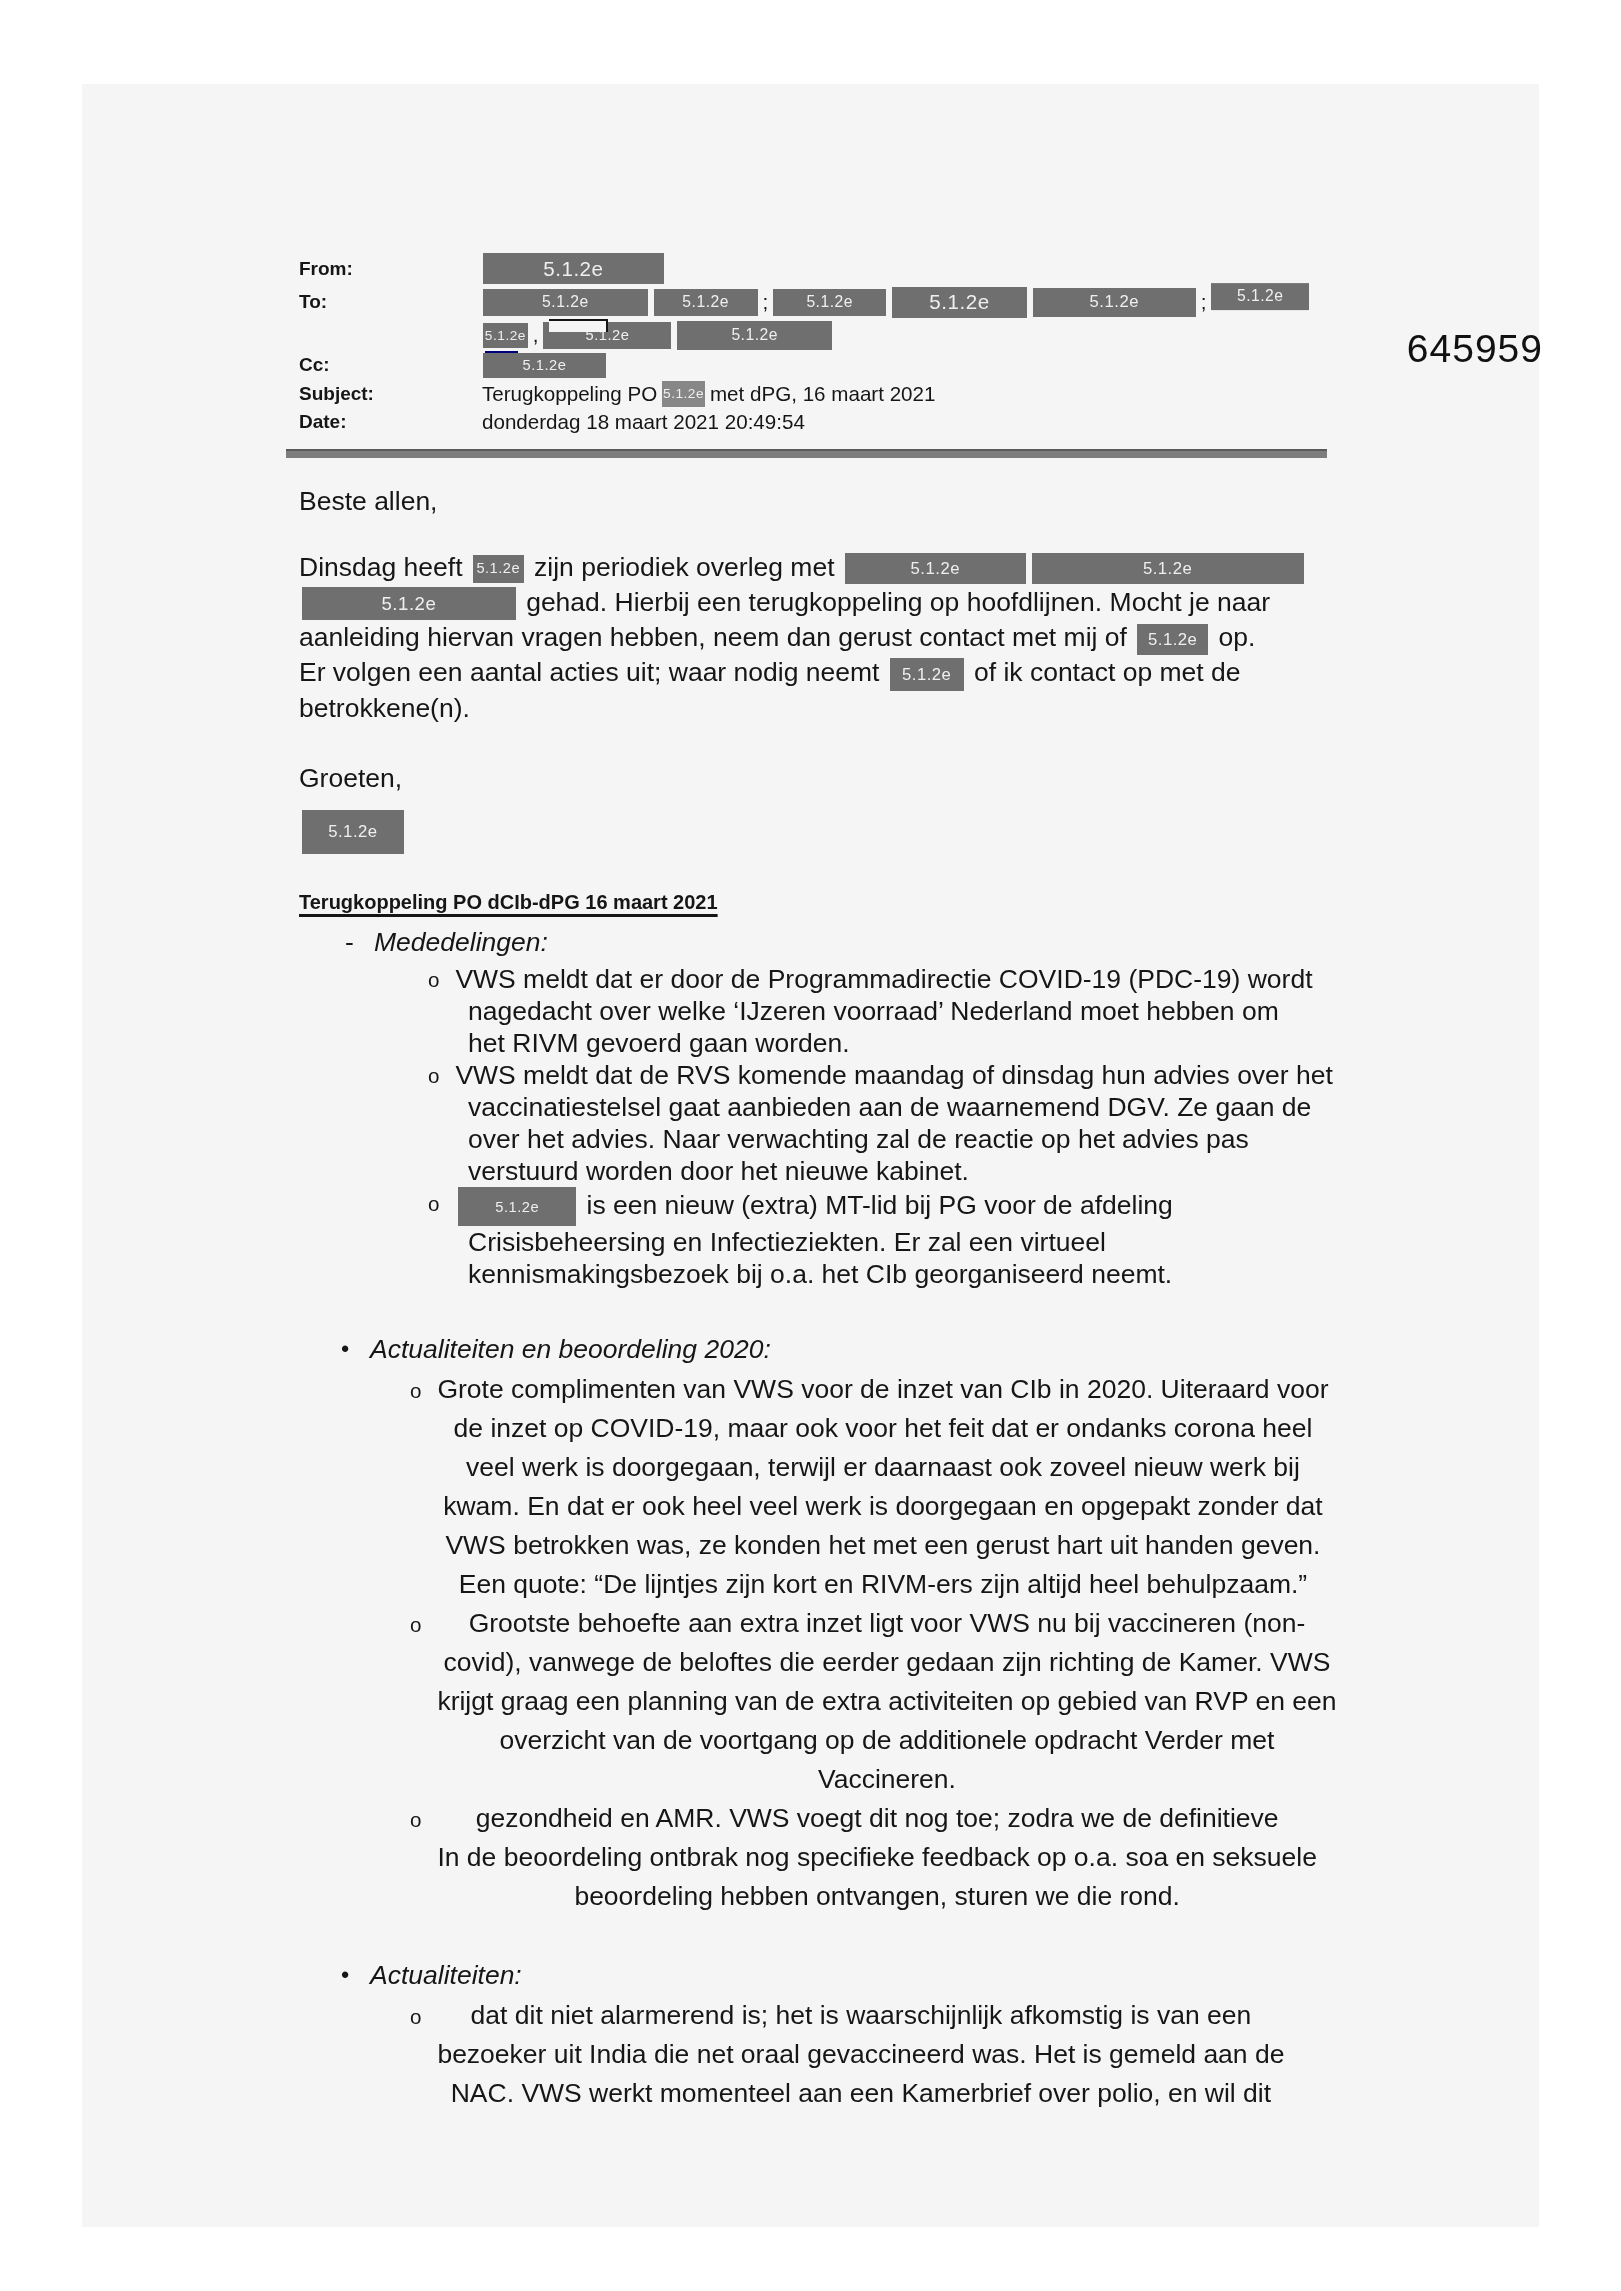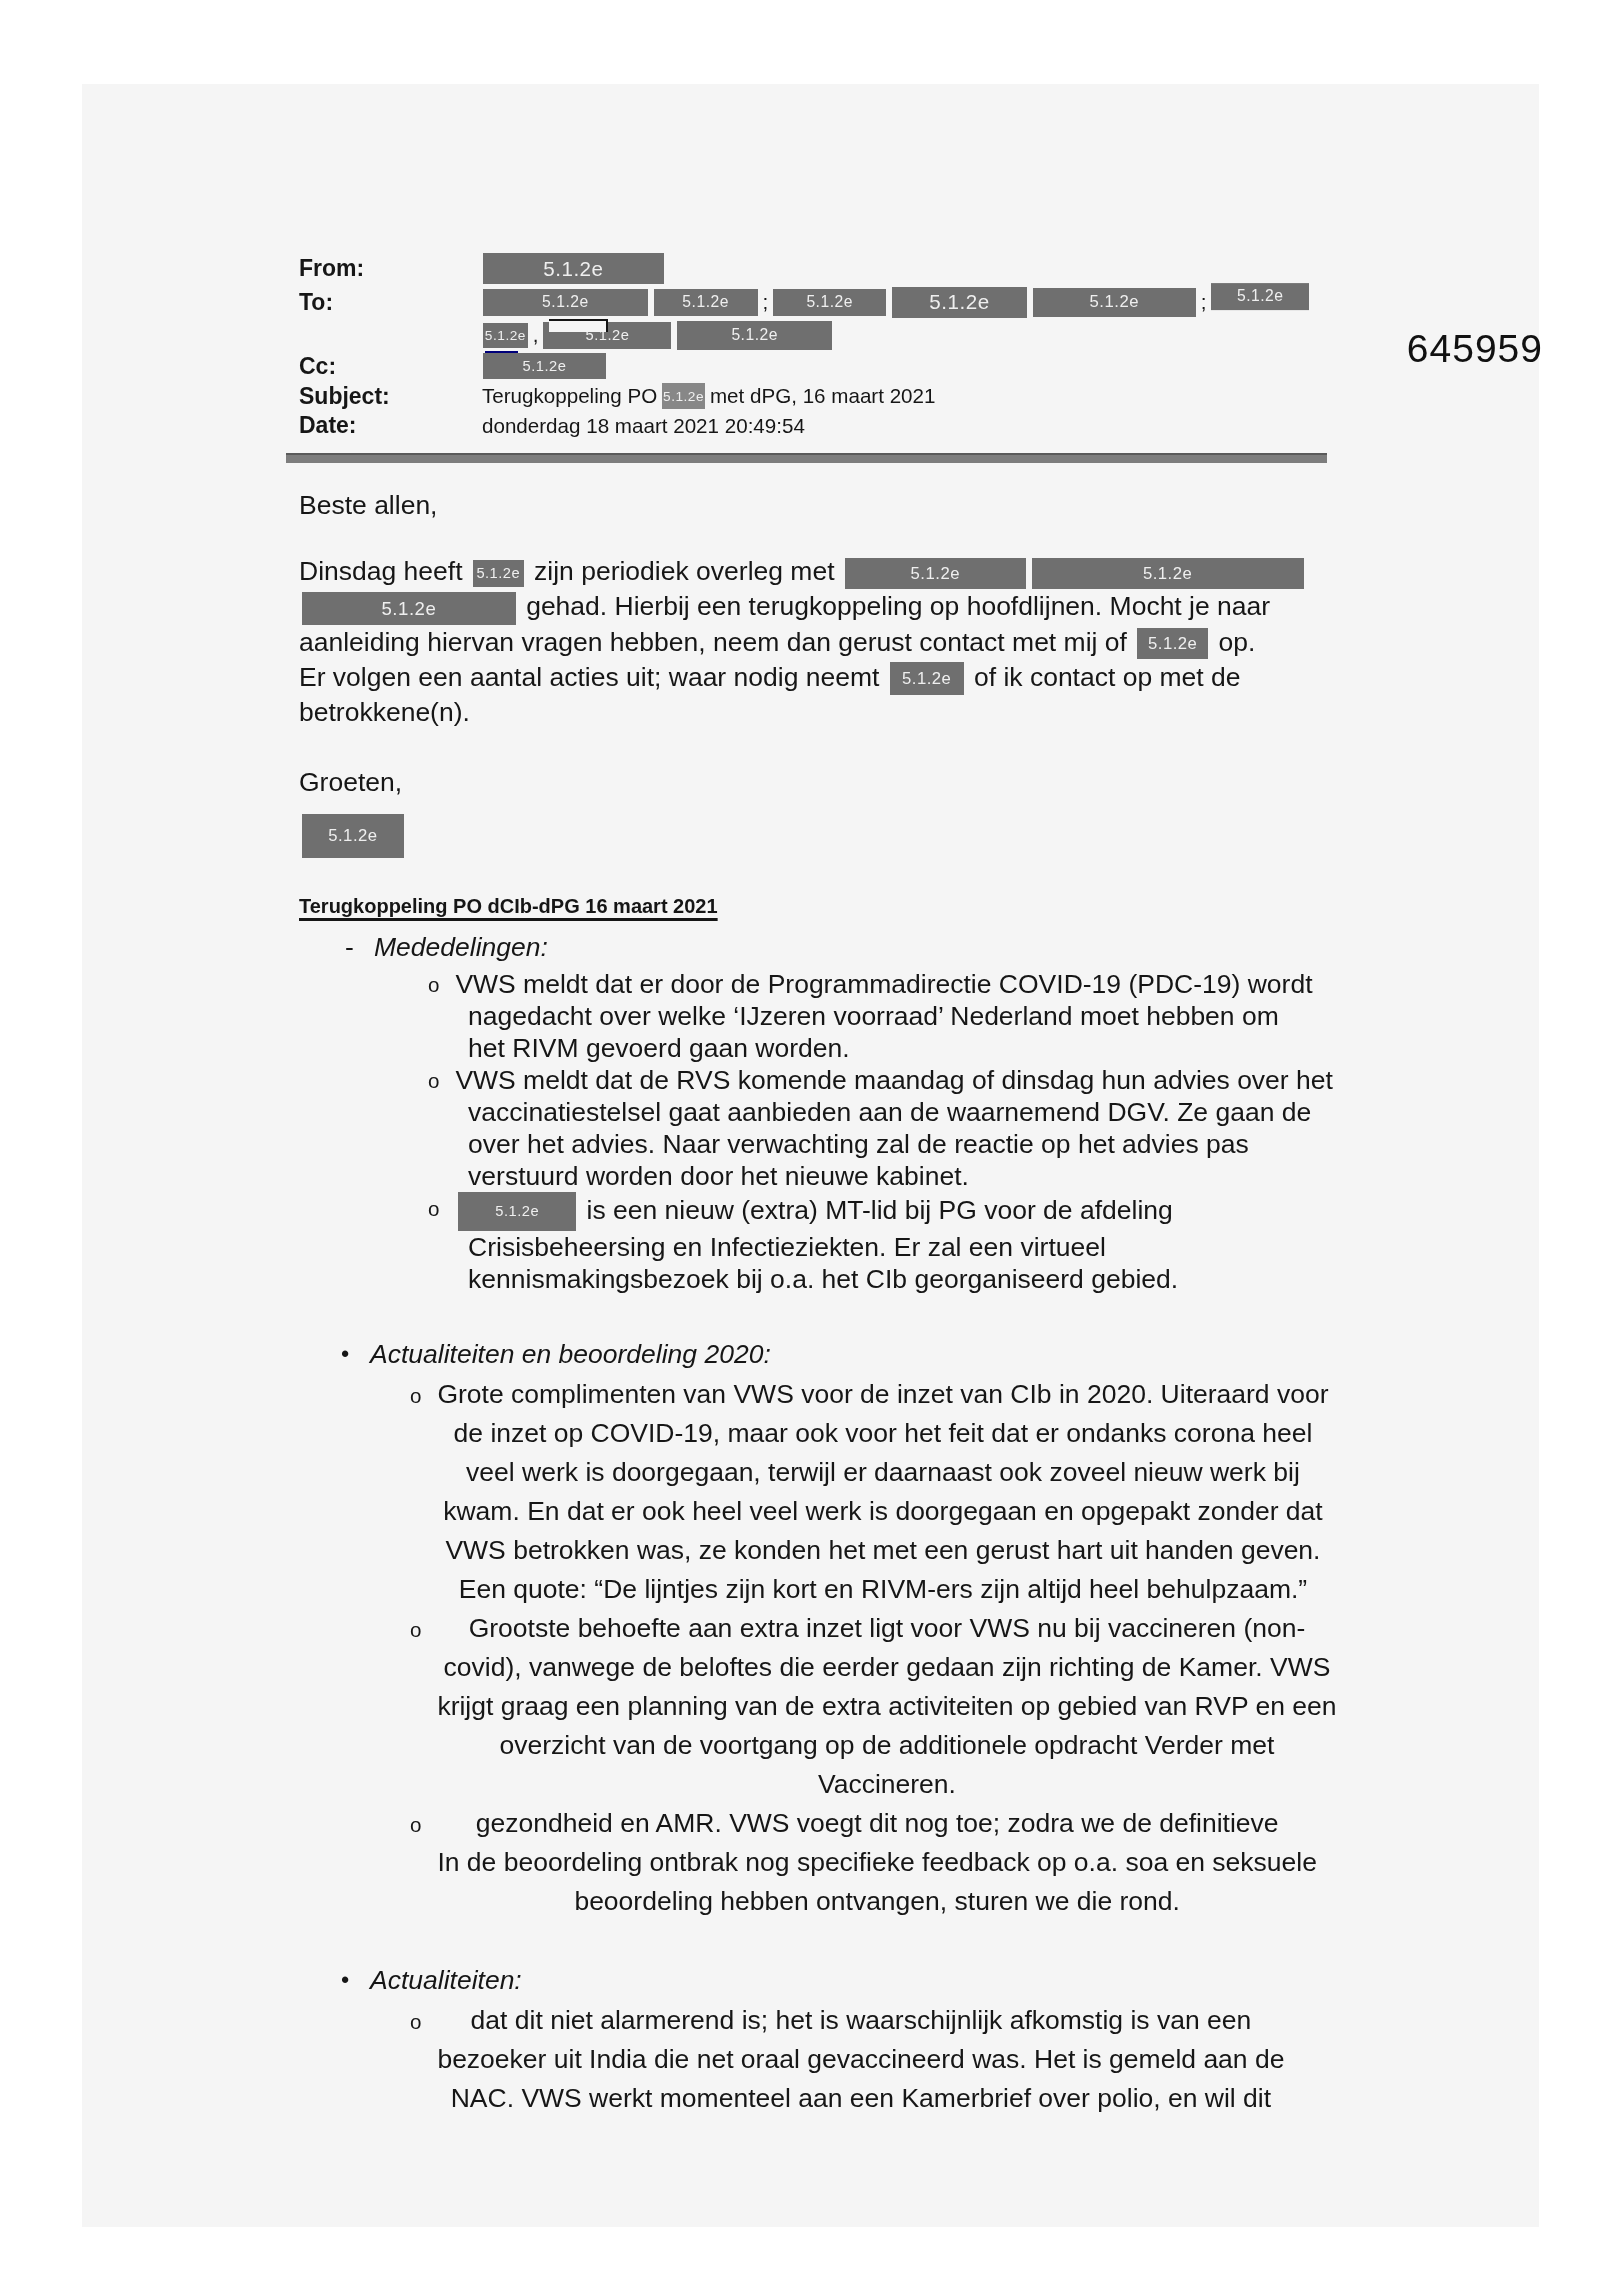--- a/index.html
+++ b/index.html
@@ -16,21 +16,21 @@
     background:#f5f5f5;
   }
   .content{position:relative;z-index:1;}
   .pagenum{
     position:absolute;top:74px;right:78px;
     font-size:39px;letter-spacing:1px;color:#111;
   }
   
   .email-header{margin:253px 0 0 299px;}
   .hrow{display:flex;align-items:center;margin-bottom:2.9px;min-height:25.5px;}
-  .hlabel{width:181px;font-weight:bold;font-size:23px;flex:0 0 181px;}
+  .hlabel{width:181px;font-weight:bold;font-size:19px;flex:0 0 181px;}
   .hval{display:flex;align-items:center;font-size:20.6px;white-space:pre;}
   .hval .txt{margin:0 2px;}
   .divider{
     margin:13.7px 0 0 286px;width:1041px;height:7.8px;
     background:#7d7d7d;border-top:2px solid #5a5a5a;
   }
   
   .redaction{
     display:inline-flex;align-items:center;justify-content:center;
     background:#6f6f6f;color:#efefef;
@@ -151,21 +151,21 @@
                 <span class="bline"><span class="txt">vaccinatiestelsel gaat aanbieden aan de waarnemend DGV. Ze gaan de</span></span>
                 <span class="bline"><span class="txt">over het advies. Naar verwachting zal de reactie op het advies pas</span></span>
                 <span class="bline"><span class="txt">verstuurd worden door het nieuwe kabinet.</span></span>
               </div>
             </div>
             <div class="bullet">
               <span class="m">o</span>
               <div class="bcontent">
                 <span class="bline"><span class="redaction" style="width: 118px; height: 39px; font-size: 14.7px;">5.1.2e</span><span class="txt"> is een nieuw (extra) MT-lid bij PG voor de afdeling</span></span>
                 <span class="bline"><span class="txt">Crisisbeheersing en Infectieziekten. Er zal een virtueel</span></span>
-                <span class="bline"><span class="txt">kennismakingsbezoek bij o.a. het CIb georganiseerd gebied.</span></span>
+                <span class="bline"><span class="txt">kennismakingsbezoek bij o.a. het CIb georganiseerd neemt.</span></span>
               </div>
             </div>
           </div>
           <div class="section disc wide">
             <div class="section-title">
               <span class="m">•</span>
               <span>Actualiteiten en beoordeling 2020:</span>
             </div>
             <div class="bullet">
               <span class="m">o</span>

